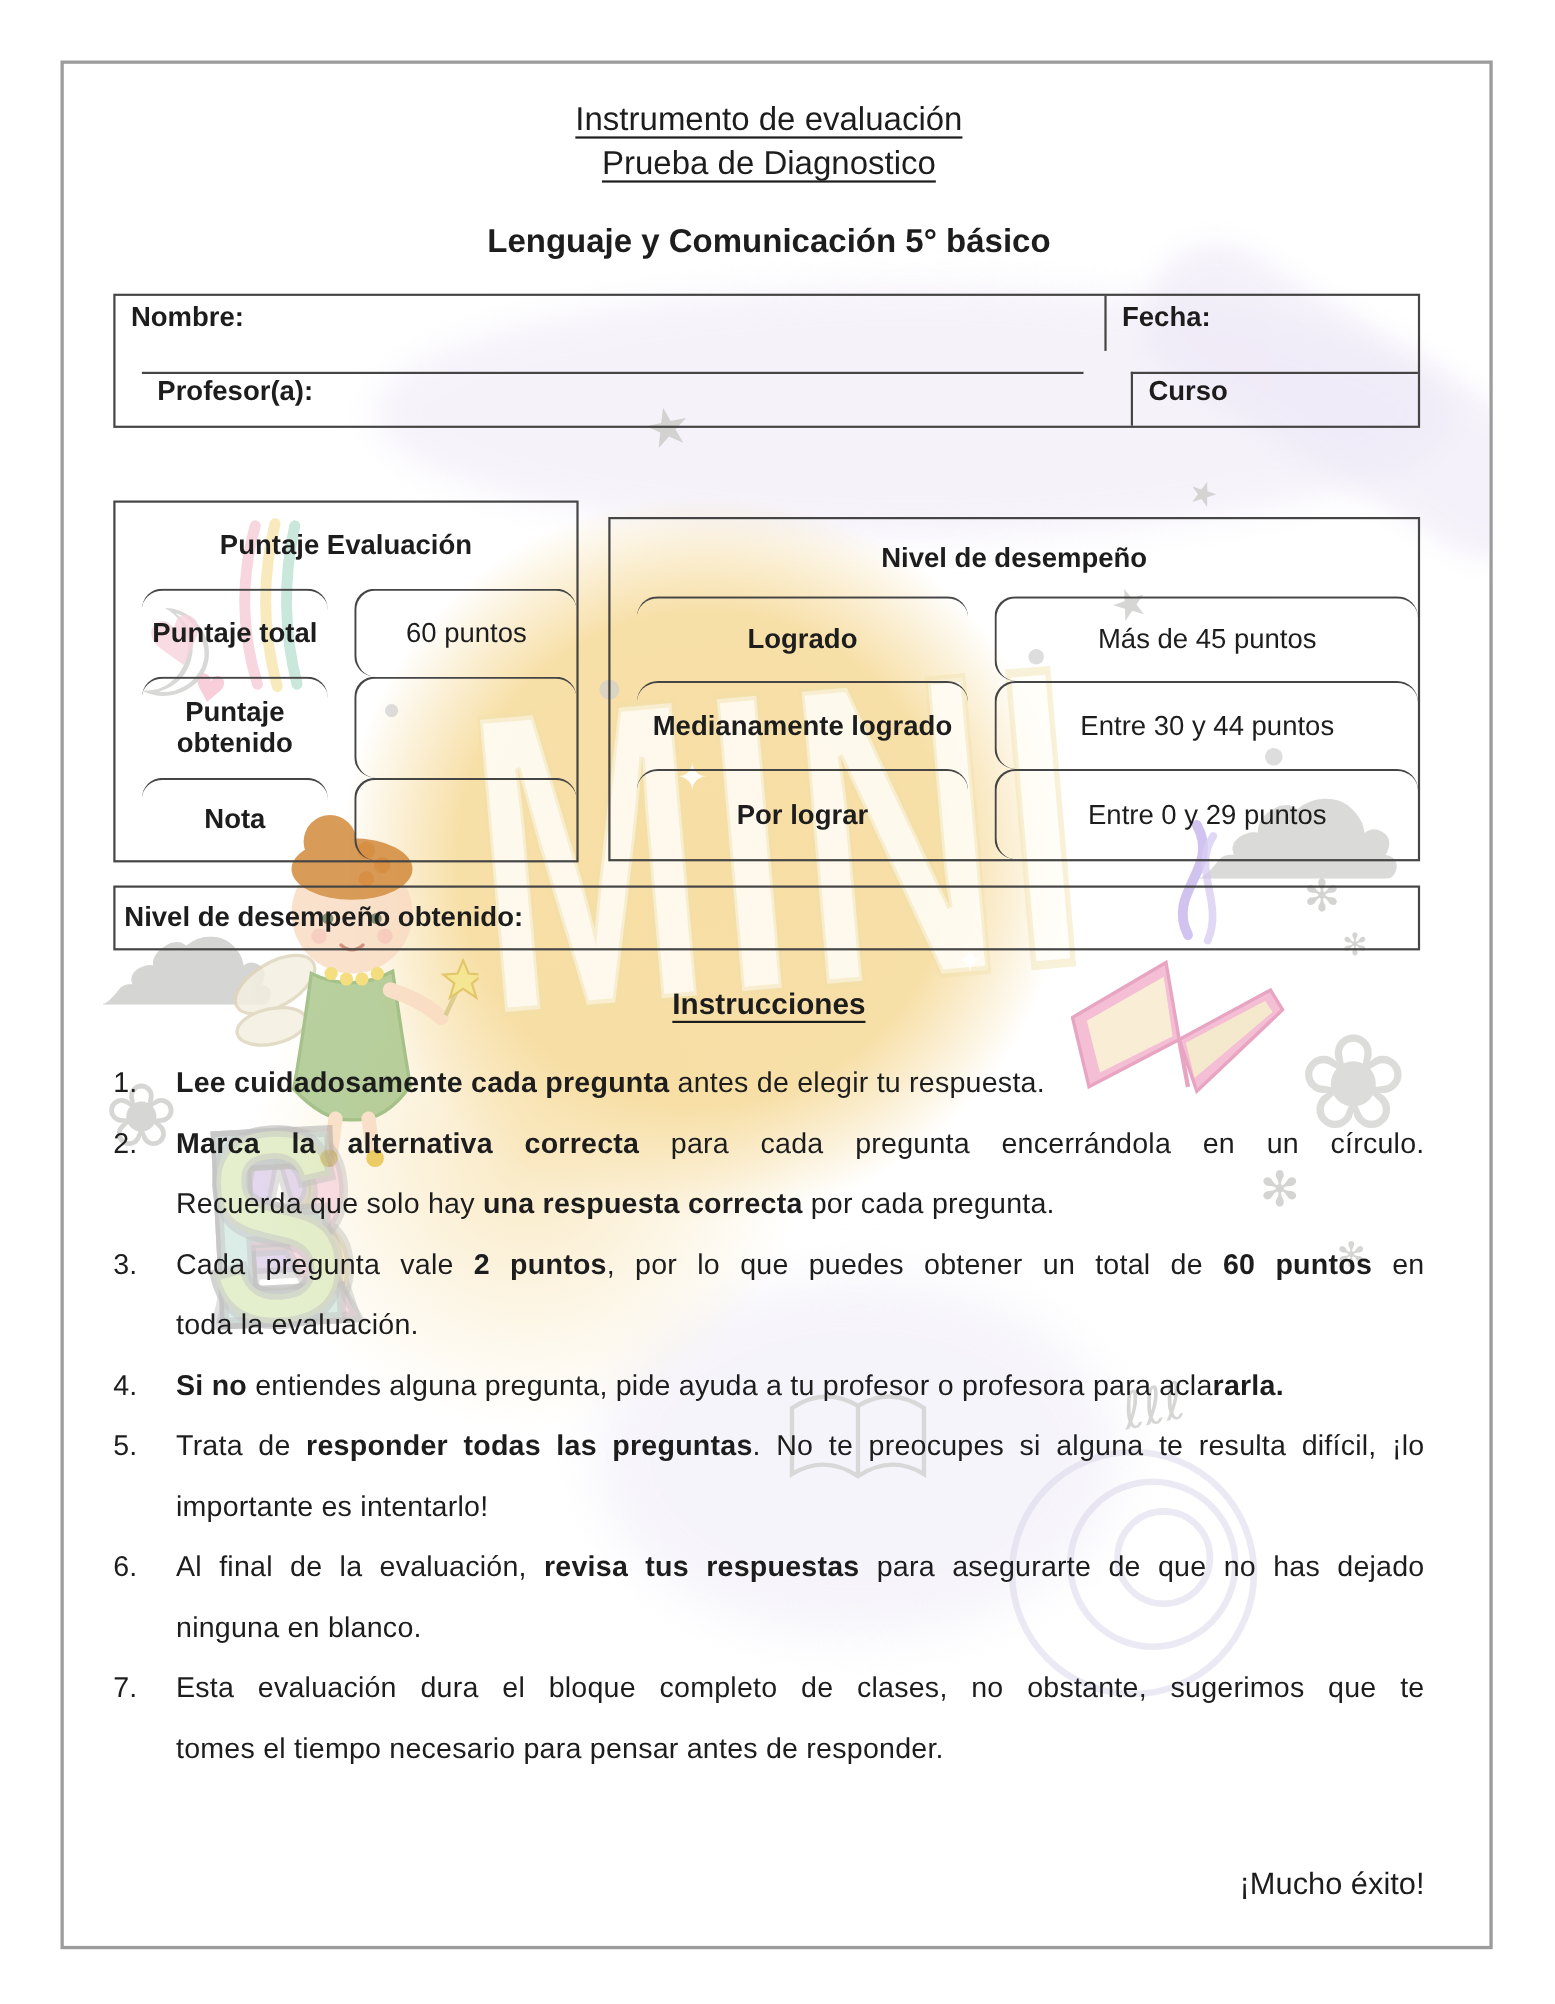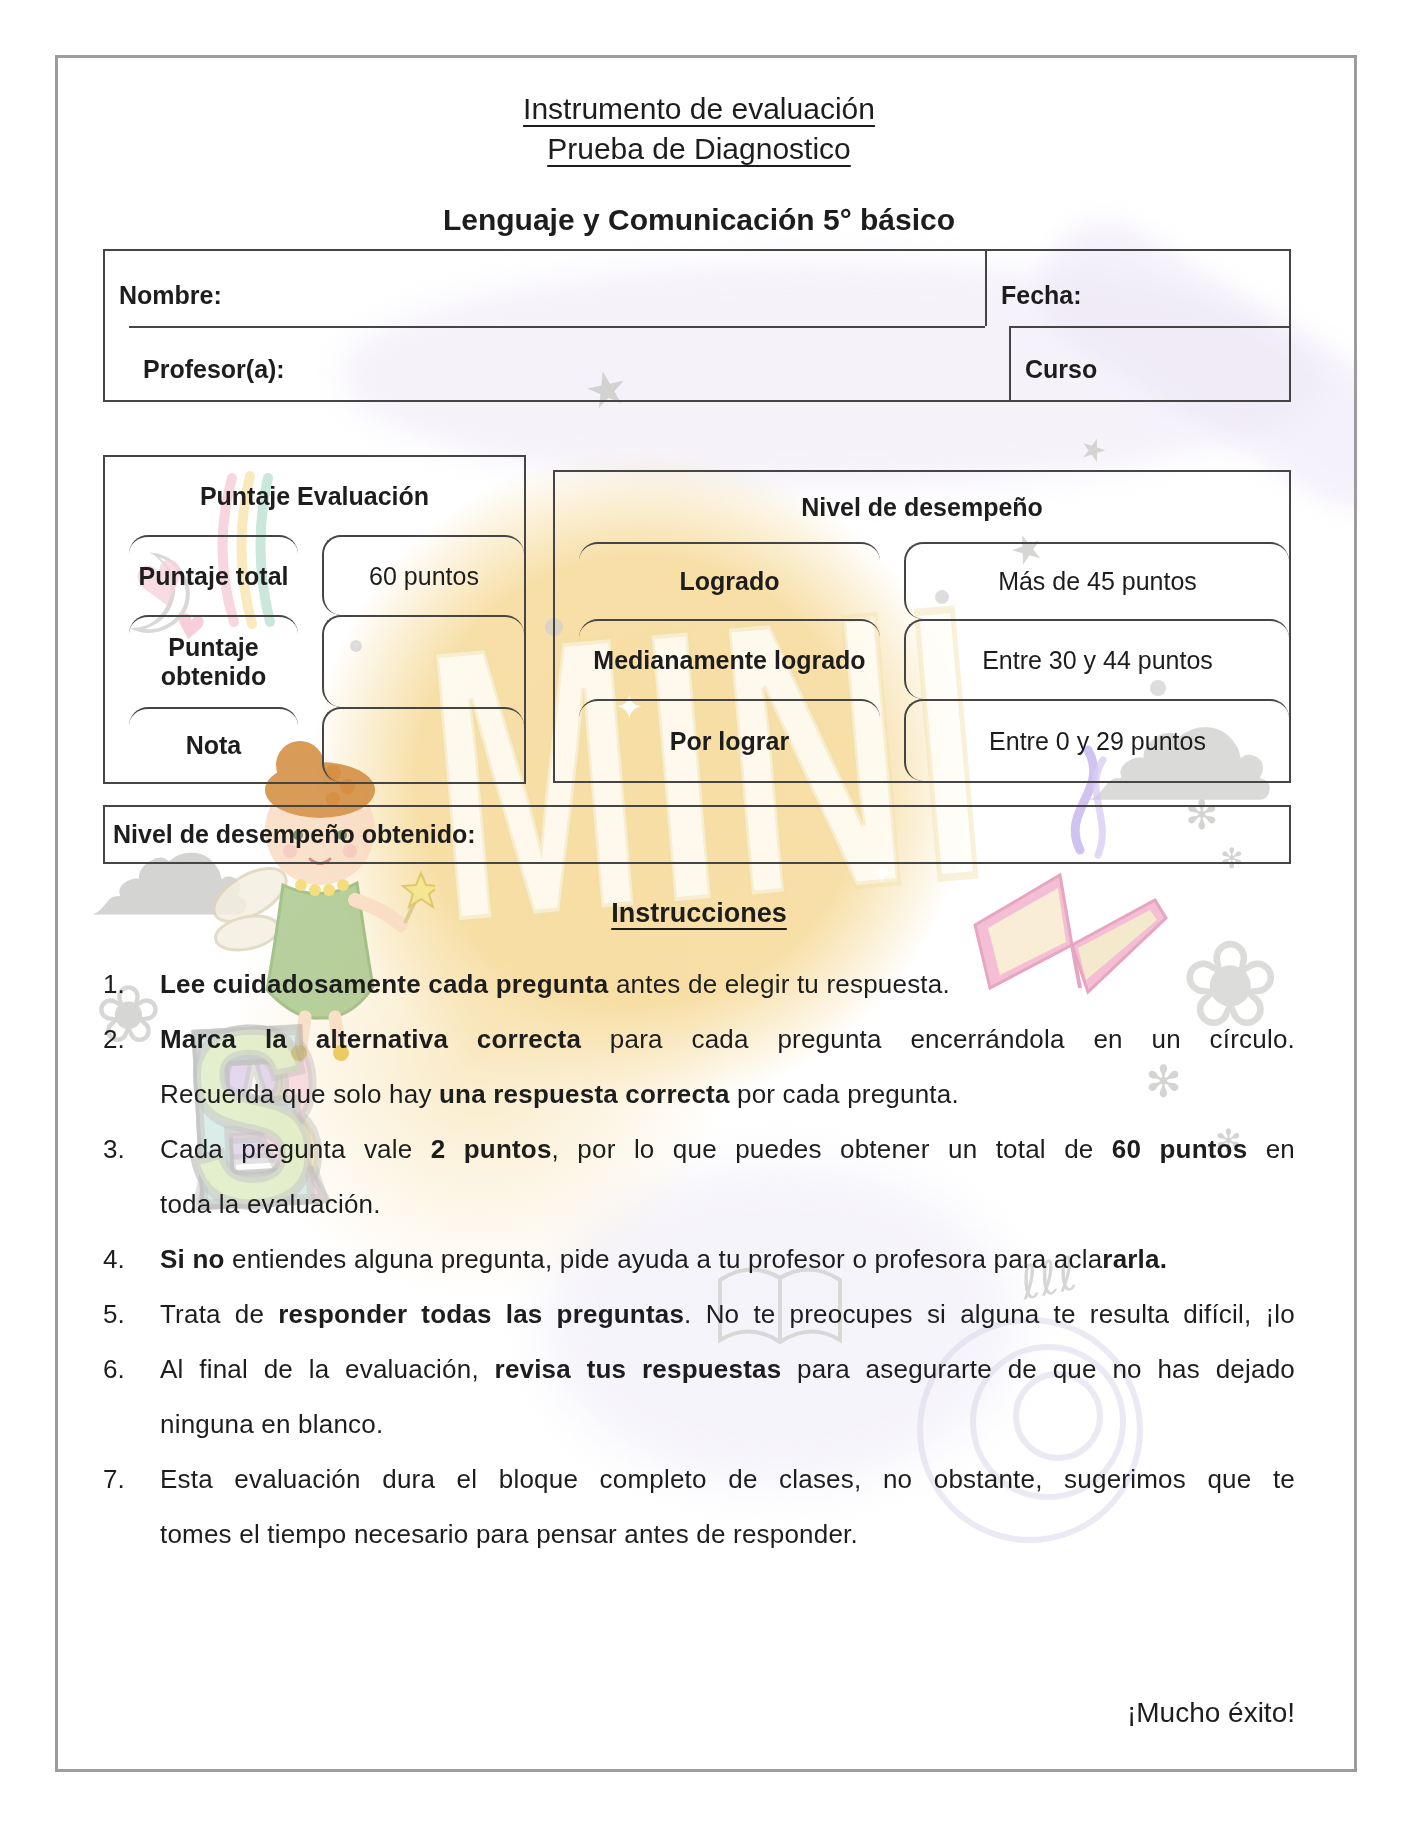--- a/index.html
+++ b/index.html
@@ -67,22 +67,22 @@
   .subtitle { top:203px; font-size:30px; font-weight:700; }
 
   .tbl { box-sizing:border-box; border:2px solid #454545; display:grid; background:transparent; }
   .cell { box-sizing:border-box; display:flex; align-items:center; font-size:25px; overflow:hidden; }
   .bt { border-top:2px solid #454545;margin-left:24px; } .bl { border-left:2px solid #454545; }
   .lab { font-weight:700; }
   .padL { padding-left:14px; }
   .low { align-items:flex-end; padding-bottom:16px; }
   .cc { justify-content:center; text-align:center;border-radius:19px; }
 
-  .t-info { left:103px; top:249px; width:1188px; height:153px;
-            grid-template-columns:880px 1fr; grid-template-rows:1fr 1fr; }
+  .t-info { left:103px; top:267px; width:1188px; height:122px;
+            grid-template-columns:880px 1fr; grid-template-rows:1fr 1fr;gap:19px; }
   .t-score { left:103px; top:455px; width:423px; height:329px;
              grid-template-columns:193px 1fr; grid-template-rows:78px 80px 92px 1fr; }
   .t-perf { left:553px; top:470px; width:738px; height:313px;
             grid-template-columns:325px 1fr; grid-template-rows:70px 77px 80px 1fr; }
   .span2 { grid-column:1 / span 2; }
   .obtained { left:103px; top:805px; width:1188px; height:59px; box-sizing:border-box;
               border:2px solid #454545; display:flex; align-items:center; padding-left:8px;
               font-size:25px; font-weight:700; }
 
   .instr-head { top:898px; font-size:27px; font-weight:700; }
@@ -258,20 +258,21 @@
       <div class="instr-item">
         <span class="instr-num">4.</span>
         <div class="instr-lines">
             <div class="instr-line"><span class="b">Si no</span><span> entiendes alguna pregunta, pide ayuda a tu profesor o profesora para acla</span><span class="b">rarla.</span></div>
           </div>
       </div>
       <div class="instr-item">
         <span class="instr-num">5.</span>
         <div class="instr-lines">
             <div class="instr-line just"><span>Trata de </span><span class="b">responder todas las preguntas</span><span>. No te preocupes si alguna te resulta difícil, ¡lo</span></div>
+            <div class="instr-line"><span>importante es intentarlo!</span></div>
           </div>
       </div>
       <div class="instr-item">
         <span class="instr-num">6.</span>
         <div class="instr-lines">
             <div class="instr-line just"><span>Al final de la evaluación, </span><span class="b">revisa tus respuestas</span><span> para asegurarte de que no has dejado</span></div>
             <div class="instr-line"><span>ninguna en blanco.</span></div>
           </div>
       </div>
       <div class="instr-item">

